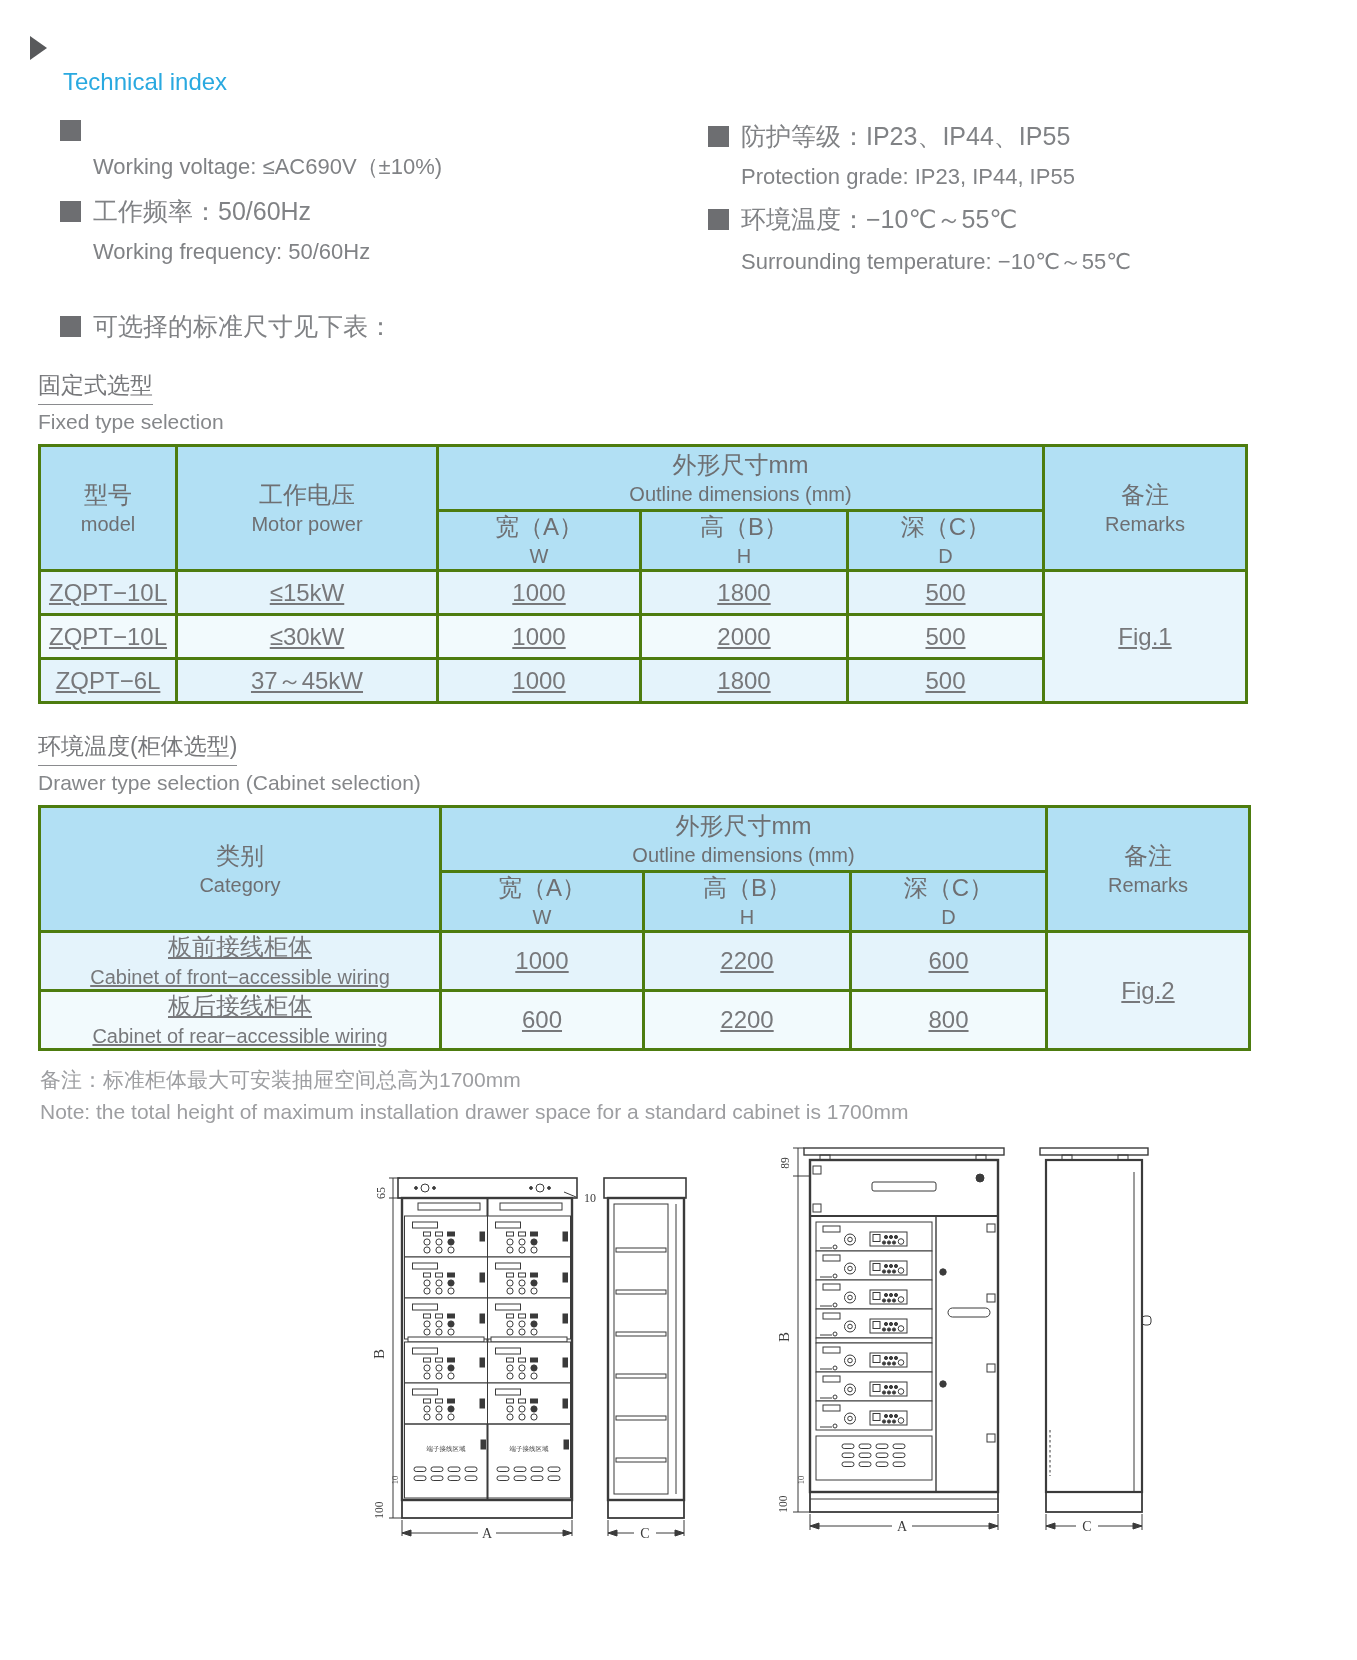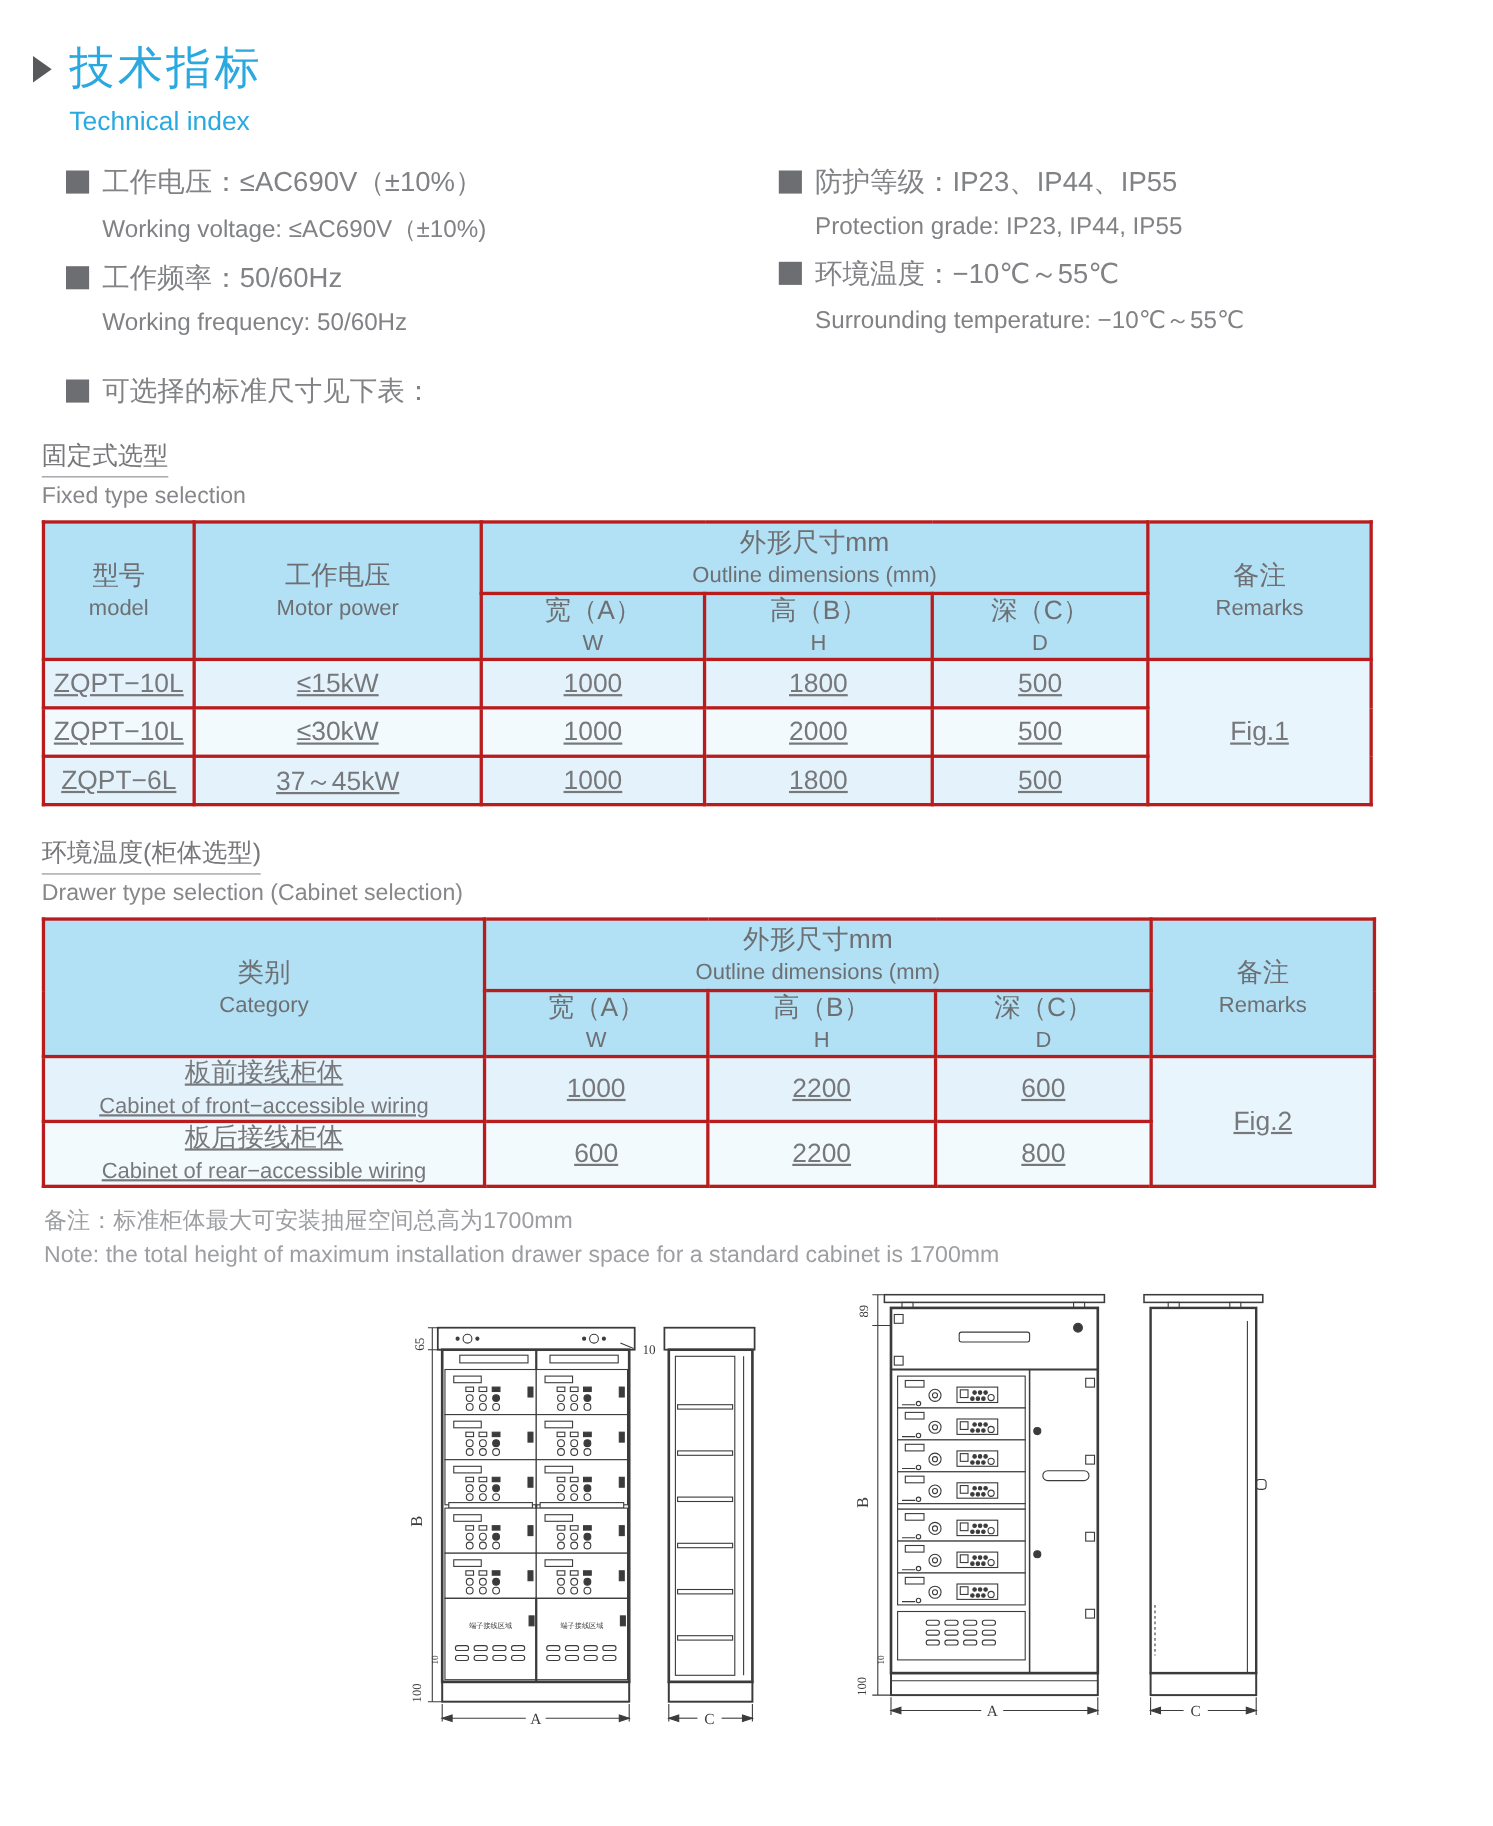--- a/index.html
+++ b/index.html
@@ -21,21 +21,21 @@
   .spec-zh{font-size:25px;color:#808285;display:flex;align-items:center;}
   .bullet{width:21px;height:21px;background:#6d6e71;margin-right:12px;flex:none;}
   .spec-en{font-size:22px;color:#808285;margin-left:33px;margin-top:11px;}
   .spec-intro{margin-left:60px;margin-top:20px;}
   
   .sec{margin-left:38px;margin-top:27px;}
   .sec-zh{font-size:23px;color:#77787b;display:inline-block;border-bottom:1px solid #8a8b8e;padding-bottom:3px;}
   .sec-en{font-size:21px;color:#85878a;margin-top:5px;}
   
   table.spec-table{border-collapse:collapse;table-layout:fixed;width:1207px;margin:10px 0 0 38px;}
-  .spec-table th,.spec-table td{border:3px solid #b91c1c;text-align:center;vertical-align:middle;padding:0;}
+  .spec-table th,.spec-table td{border:3px solid #4d7c0f;text-align:center;vertical-align:middle;padding:0;}
   .spec-table thead th{background:#b2e0f4;color:#6e6f72;font-weight:normal;}
   .h-zh{font-size:24px;line-height:1.25;}
   .h-en{font-size:20px;line-height:1.25;margin-top:2px;}
   th.group-hd{height:62px;}
   tr.sub-hd th{height:56px;}
   .spec-table tbody td{color:#77787b;font-size:24px;text-decoration:underline;}
   .cell-zh{font-size:24px;line-height:1.2;}
   .cell-en{font-size:20px;line-height:1.2;margin-top:3px;}
   #fixed-table tbody tr{height:44px;}
   #drawer-table tbody tr{height:59px;}
@@ -54,31 +54,29 @@
   .drawing text{font-family:"Liberation Serif","DejaVu Serif",serif;fill:#3b3b3b;}
 </style>
 </head>
 <body>
 
 <div class="page">
 
   <div class="hdr">
     <div class="hdr-row">
       <div class="marker"></div>
-      <div class="title-zh">技术指标</div>
     </div>
     <div class="title-en">Technical index</div>
   </div>
 
   <div class="specs">
     <div class="specs-col-left">
       <div class="spec-item">
         <div class="spec-zh">
             <span class="bullet"></span>
-            <span>工作电压：≤AC690V（±10%）</span>
           </div>
         <div class="spec-en">Working voltage: ≤AC690V（±10%)</div>
       </div>
       <div class="spec-item">
         <div class="spec-zh">
             <span class="bullet"></span>
             <span>工作频率：50/60Hz</span>
           </div>
         <div class="spec-en">Working frequency: 50/60Hz</div>
       </div>

